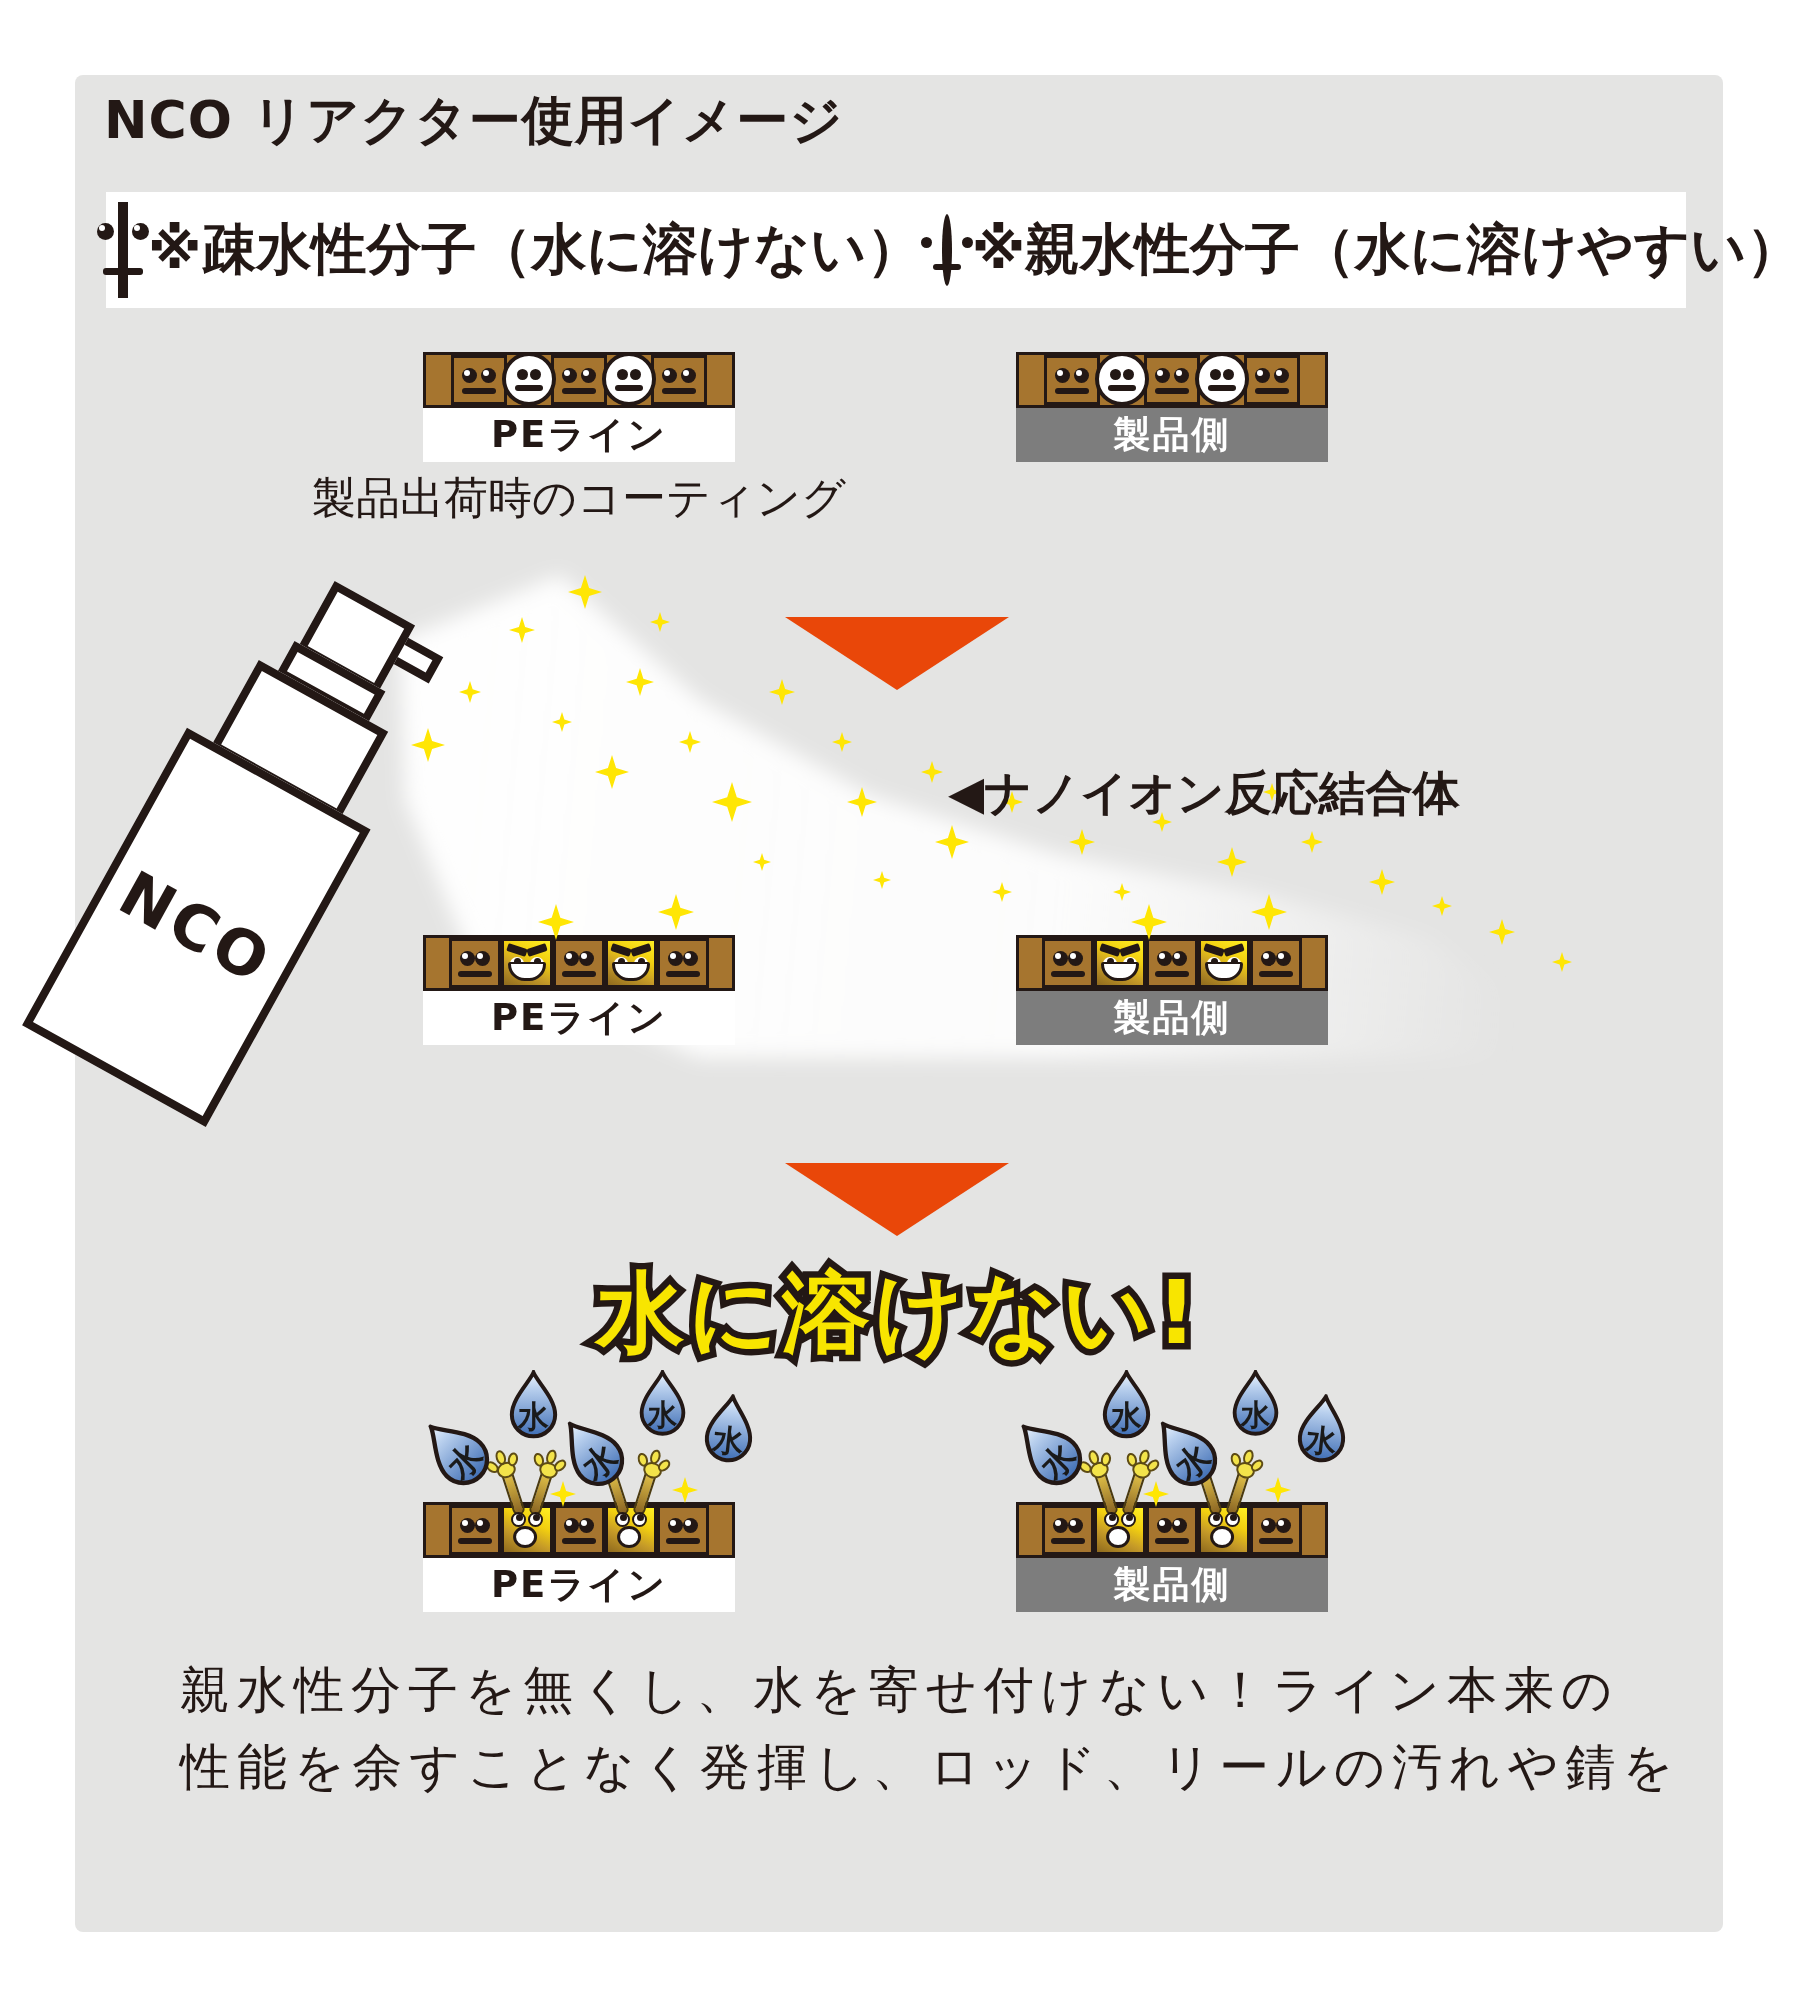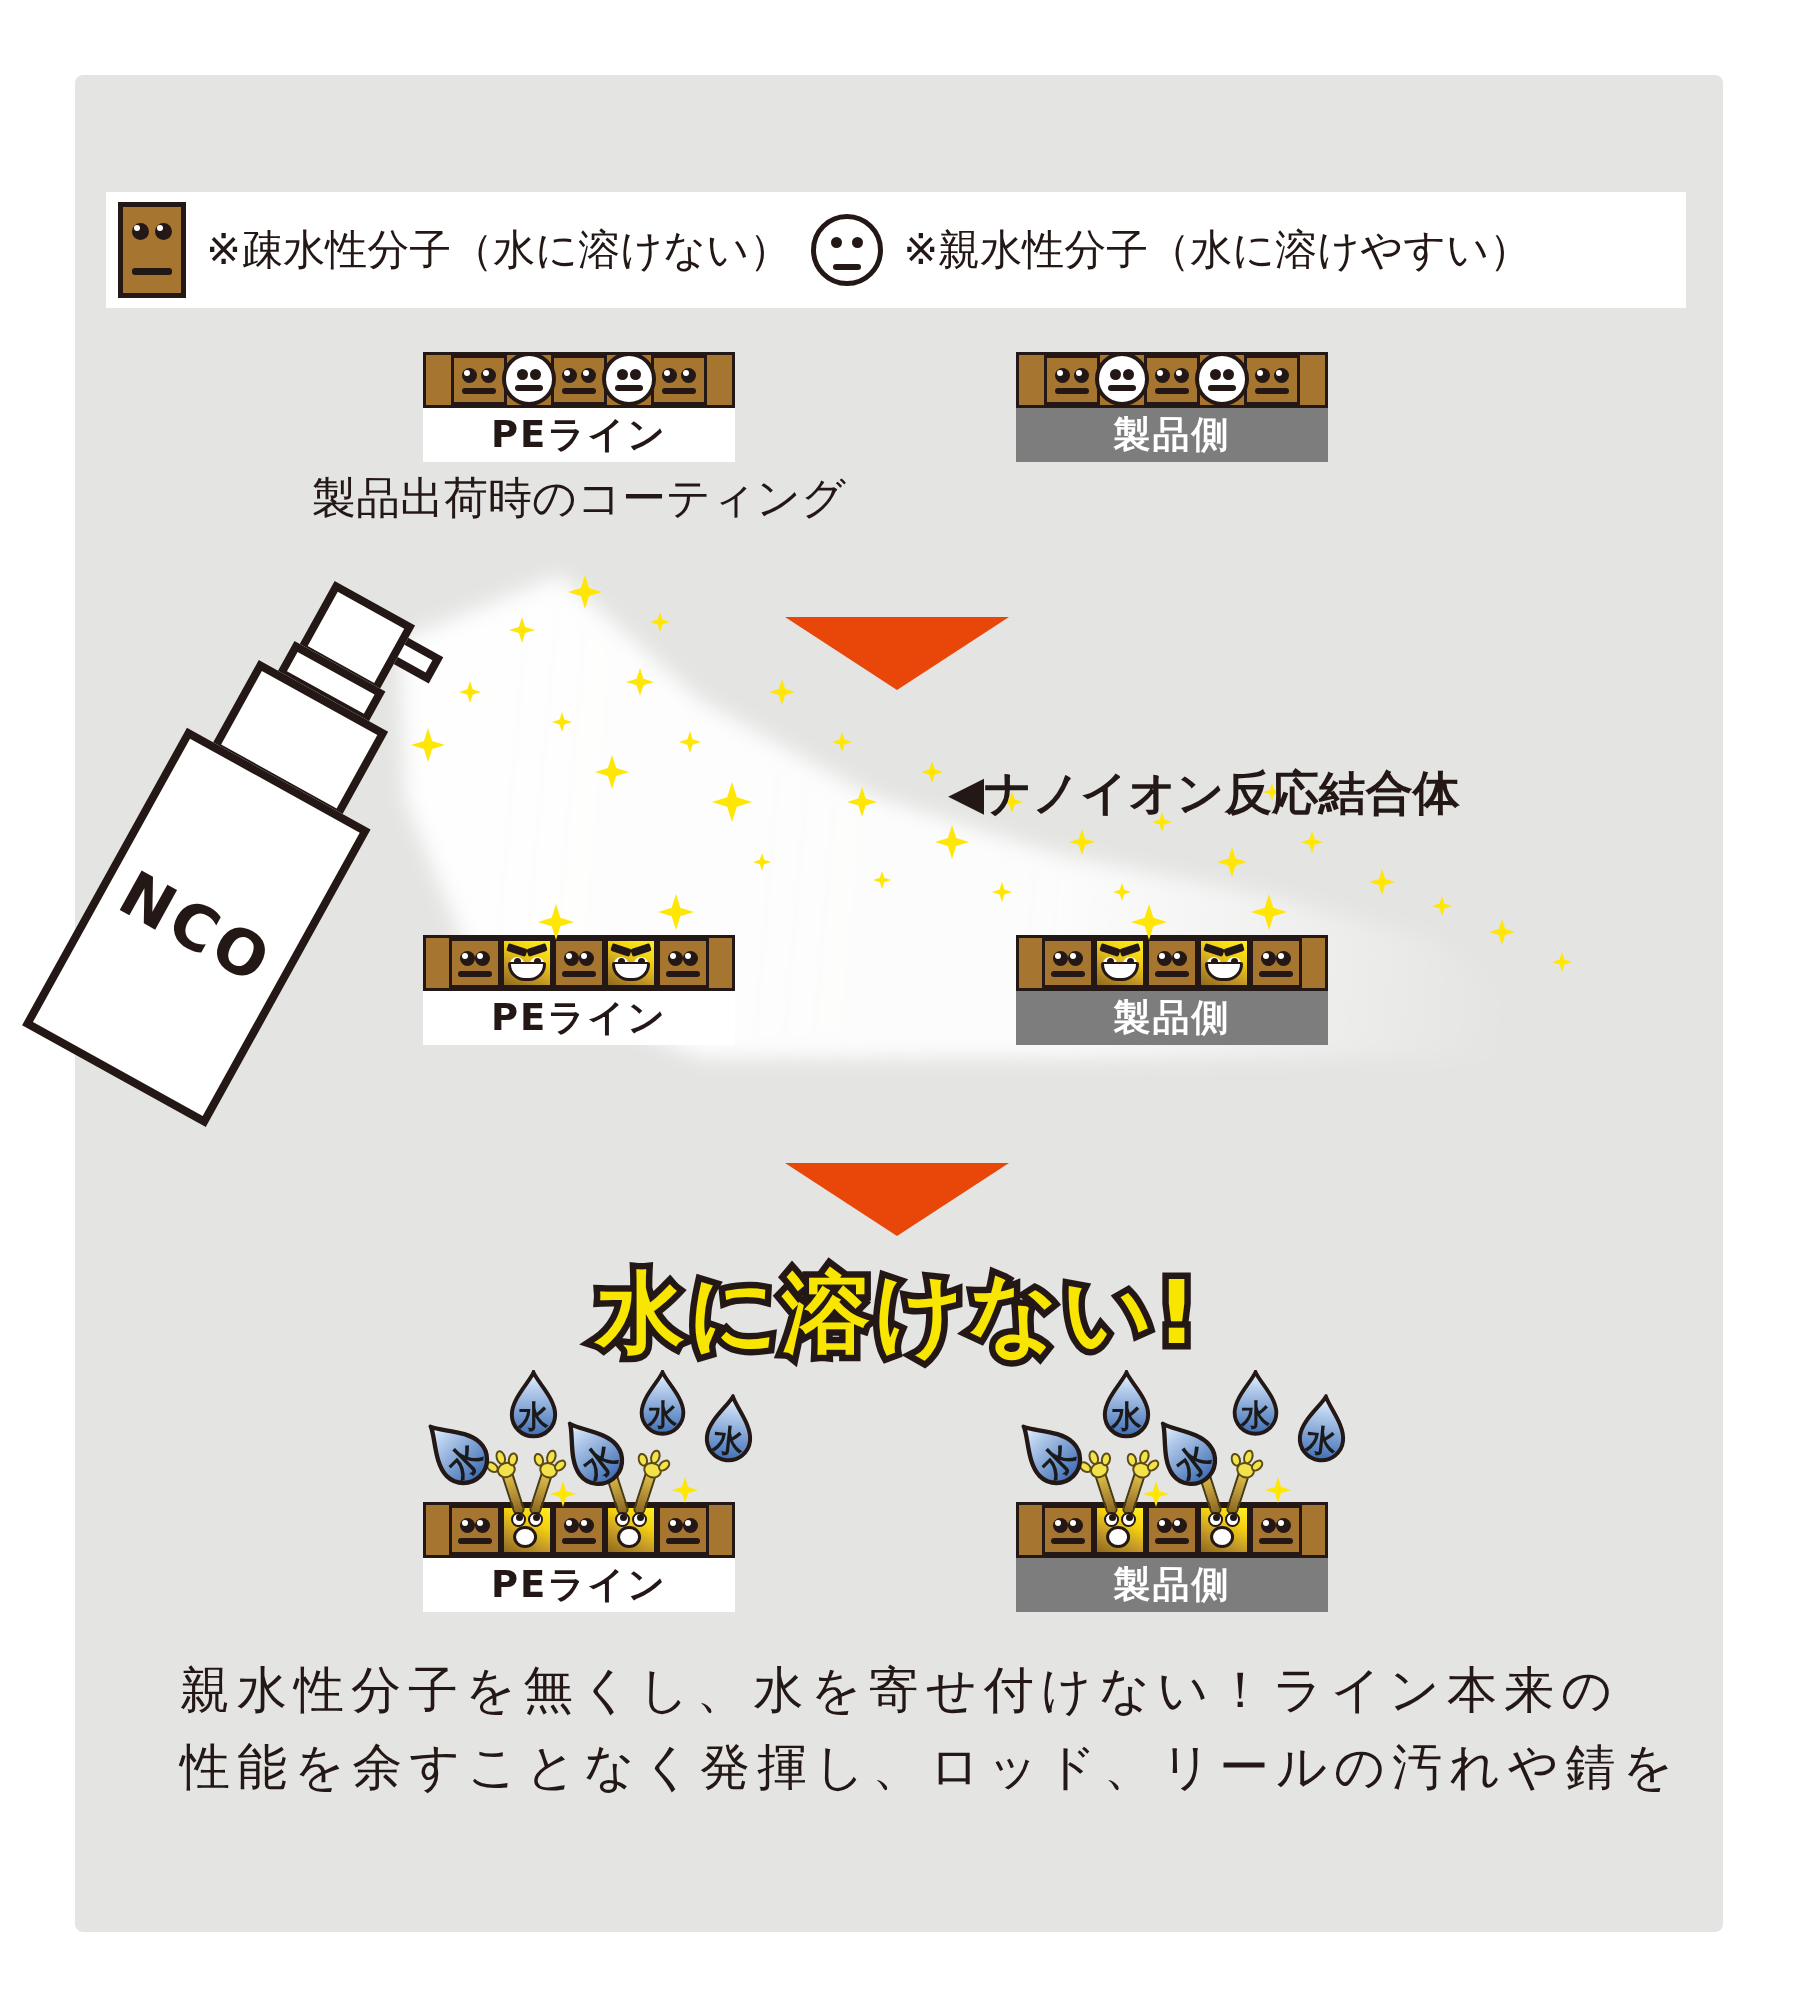--- a/index.html
+++ b/index.html
@@ -4,21 +4,21 @@
 <style>
   html,body{margin:0;padding:0;background:#fff;}
   .page{position:relative;width:1797px;height:2000px;background:#ffffff;overflow:hidden;
         font-family:"DejaVu Sans","Liberation Sans",sans-serif;color:#231815;}
   .panel{position:absolute;left:75px;top:75px;width:1648px;height:1857px;background:#e4e4e3;border-radius:8px;z-index:0;}
 
   .title{position:absolute;left:104px;top:86px;margin:0;font-size:52px;font-weight:bold;letter-spacing:1px;z-index:4;}
 
   
   .legend{position:absolute;left:106px;top:192px;width:1580px;height:116px;background:#fff;display:flex;align-items:center;gap:20px;padding-left:12px;box-sizing:border-box;z-index:4;}
-  .lg-text{font-size:42px;font-weight:normal;white-space:nowrap;}
+  .lg-text{font-size:55px;font-weight:bold;white-space:nowrap;}
   .lg-sq{position:relative;display:inline-block;width:68px;height:96px;background:#a6752f;border:5px solid #231815;box-sizing:border-box;}
   .lg-sq .eye{top:16px;width:17px;height:17px;}
   .lg-sq .mouth{bottom:18px;width:40px;height:7px;}
   .lg-ci{position:relative;display:inline-block;width:72px;height:72px;background:#fff;border:5px solid #231815;border-radius:50%;box-sizing:border-box;}
   .lg-ci .dot{top:18px;}
   .lg-ci .mouth{width:30px;bottom:14px;}
 
   
   .diagram{position:absolute;width:312px;height:112px;z-index:4;}
   .strip{position:absolute;left:0;top:0;width:312px;height:56px;background:#a6752f;border:3px solid #231815;box-sizing:border-box;}
@@ -102,20 +102,21 @@
     </linearGradient>
     <filter id="coneBlur">
         <feGaussianBlur stdDeviation="10"></feGaussianBlur>
       </filter>
   </defs>
 </svg>
 
 <div class="page">
   <div class="panel"></div>
 
+  <h1 class="title">NCO リアクター使用イメージ</h1>
 
   <div class="legend">
     <span class="lg-sq">
       <i class="eye" style="left:9px"></i>
         <i class="eye" style="right:9px"></i>
         <b class="mouth"></b>
     </span>
     <span class="lg-text">※疎水性分子（水に溶けない）</span>
     <span class="lg-ci">
       <i class="dot" style="left:15px"></i>

